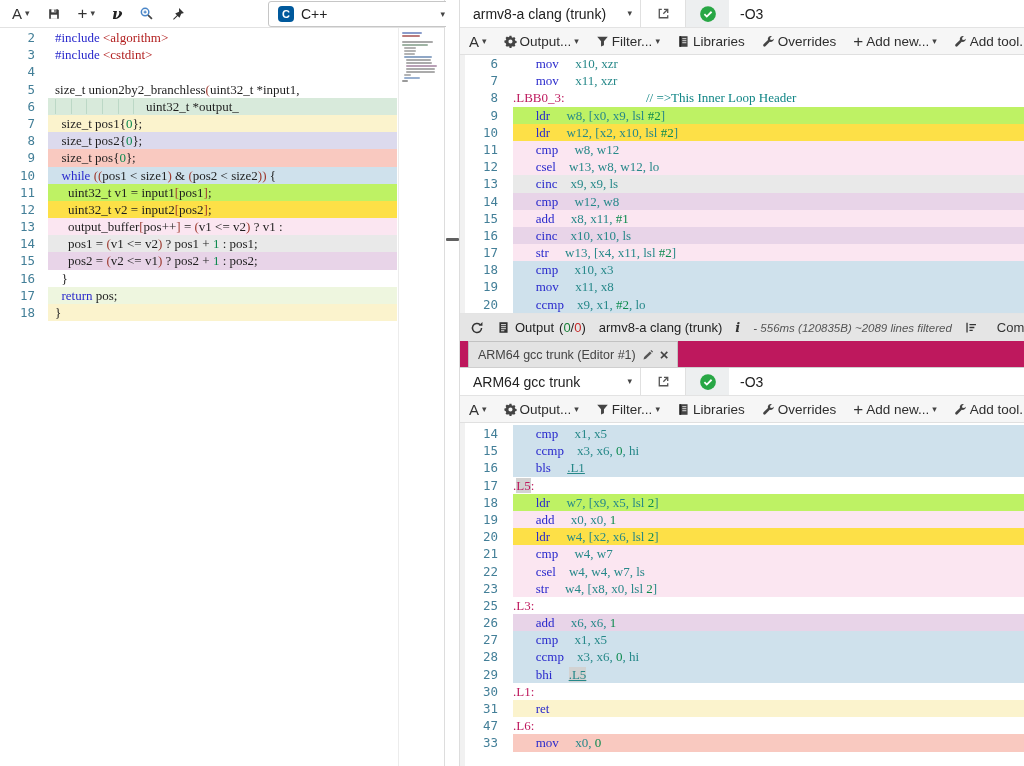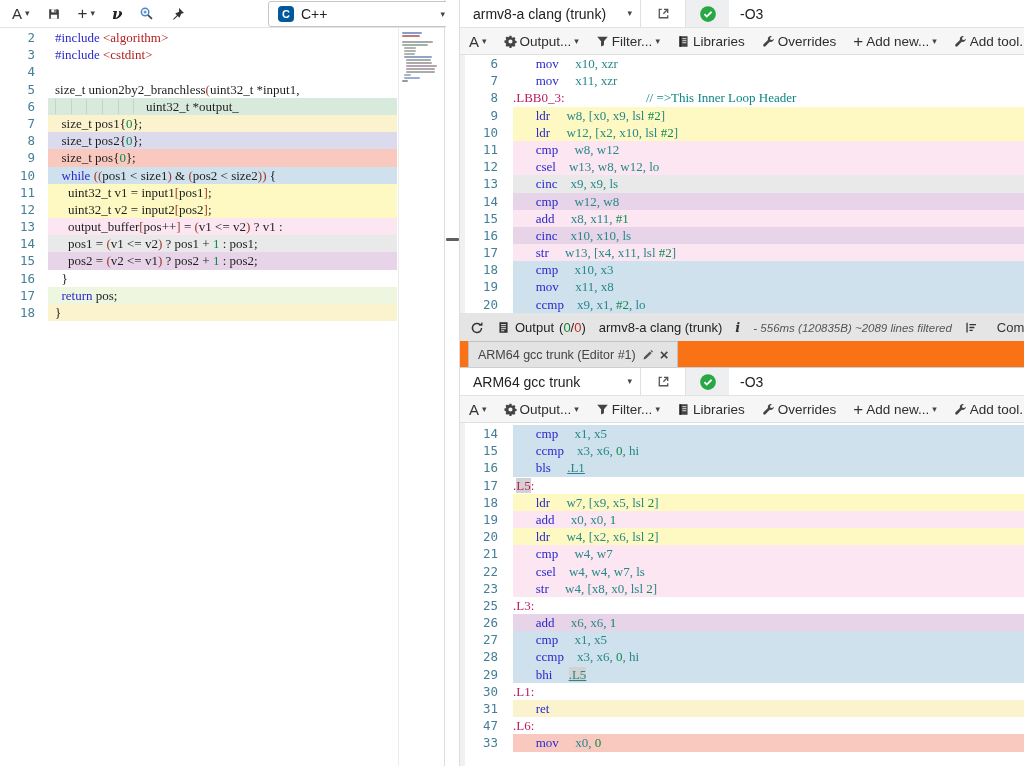--- a/index.html
+++ b/index.html
@@ -31,22 +31,22 @@
   .minimap{position:absolute;left:398px;top:0;width:46px;bottom:0;border-left:1px solid #ececec;background:#fff}
   .mm-bar{position:absolute;height:2px;border-radius:1px}
 
   
   .bg-none{background:transparent}
   .bg-teal{background:#d8eadb}
   .bg-yellow{background:#fbf3cd}
   .bg-lavender{background:#dcdaed}
   .bg-salmon{background:#f9c9c0}
   .bg-blue{background:#cfe1ec}
-  .bg-orange{background:#fef9c3}
-  .bg-green{background:#fef9c3}
+  .bg-orange{background:#bef264}
+  .bg-green{background:#fde047}
   .bg-pink{background:#fbe6f1}
   .bg-gray{background:#e9e9e9}
   .bg-purple{background:#e8d4e8}
   .bg-palegreen{background:#eef6df}
 
   
   .tk-kw{color:#2929cc}
   .tk-op{color:#2929cc}
   .tk-str{color:#b21f1f}
   .tk-num{color:#0c8a4e}
@@ -82,21 +82,21 @@
   #asm2{height:343px;padding-top:2px}
 
   .status-row{height:28px;flex:none;border-top:1px solid #e4e4e4;display:flex;align-items:center;gap:13px;padding-left:10px;font-size:13px;color:#222;background:#e5e5e5;overflow:hidden;white-space:nowrap}
   .st-group{display:inline-flex;align-items:center;gap:5px}
   .cnt-pass{color:#188038}
   .cnt-fail{color:#c62828}
   .timing{font-style:italic;color:#555;font-size:11.5px}
   .info-i{font-family:"DejaVu Serif",serif;font-style:italic;font-weight:bold;font-size:13px;color:#333}
   .license{margin-left:6px;color:#333}
 
-  .tab-bar{height:27px;flex:none;background:#f97316;border-bottom:1px solid #cfcfcf;display:flex;align-items:flex-end;padding-left:8px}
+  .tab-bar{height:27px;flex:none;background:#be185d;border-bottom:1px solid #cfcfcf;display:flex;align-items:flex-end;padding-left:8px}
   .tab{height:26px;border:1px solid #c2c2c2;border-bottom:none;background:#e3e3e3;display:flex;align-items:center;gap:6px;padding:0 9px;font-size:12.5px;color:#444;white-space:nowrap}
   .tab-close{font-size:15px;font-weight:bold;color:#444;line-height:1;cursor:pointer}
 </style>
 </head>
 <body>
 
 <div class="app">
 
   <div class="left-pane">
     <div class="lt-toolbar" id="left-toolbar">

